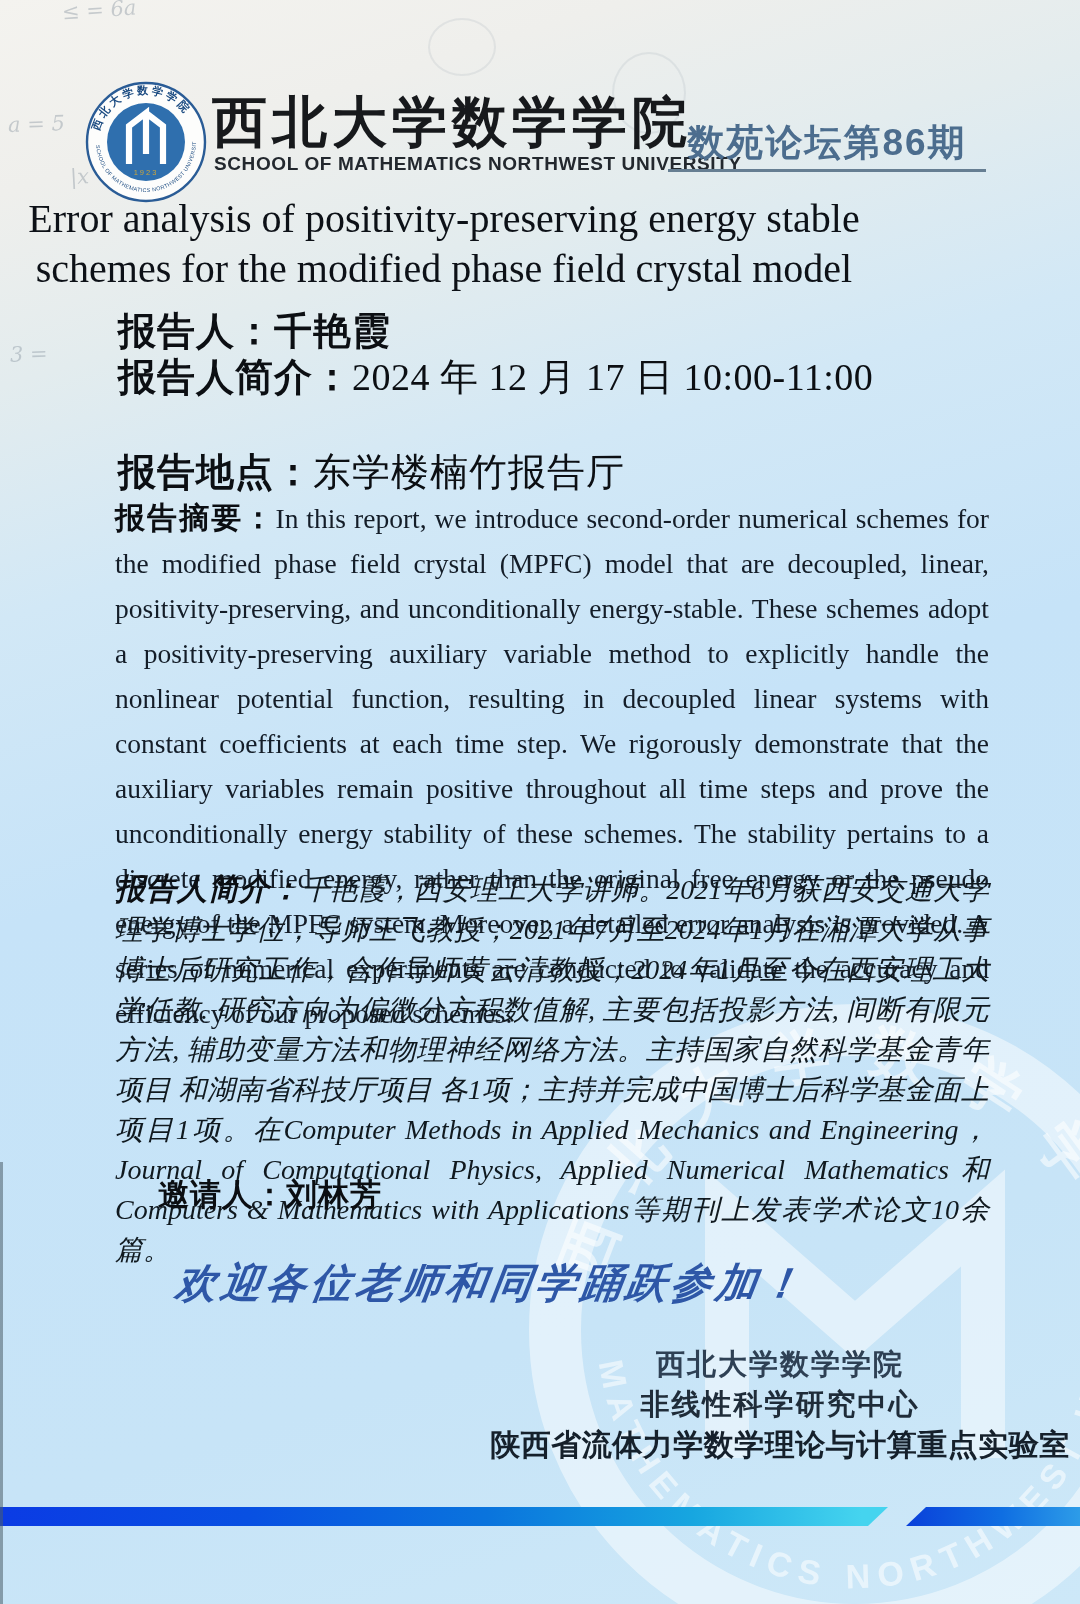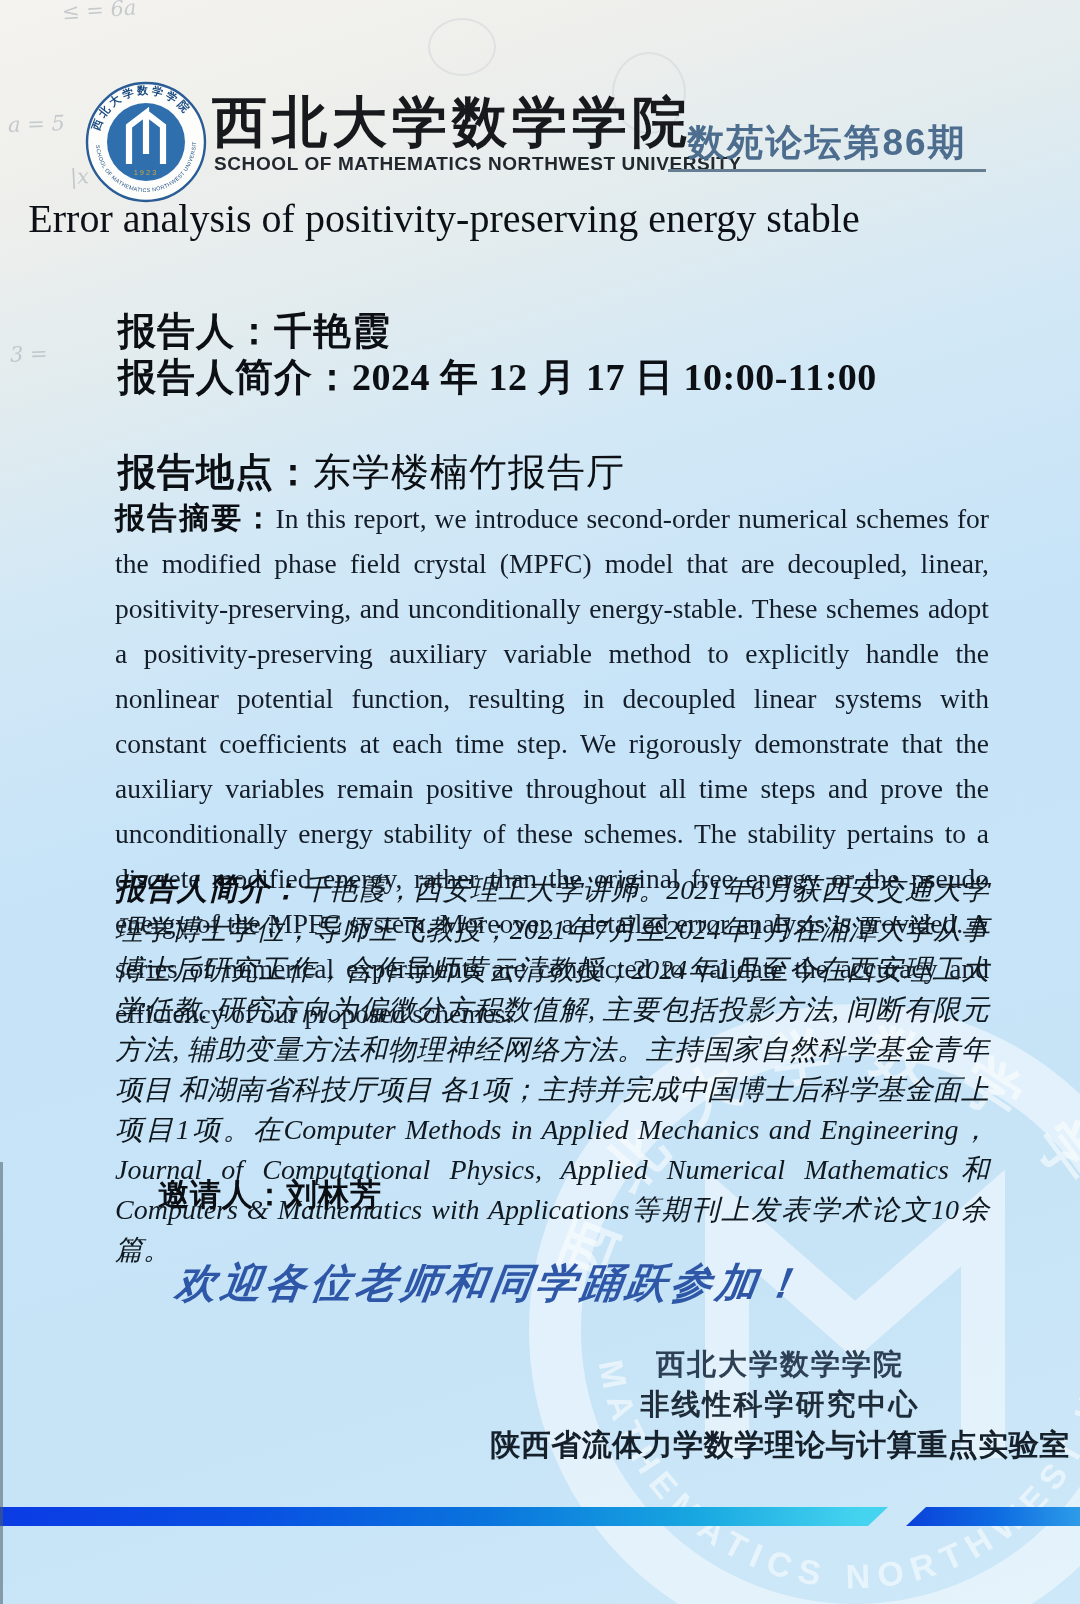--- a/index.html
+++ b/index.html
@@ -30,21 +30,21 @@
   
   .title{left:0;top:194px;width:888px;text-align:center;font-family:Liberation Serif, serif;
          font-size:40px;line-height:50px;color:#0d1117;}
 
   
   .meta{left:118px;font-size:38px;color:#0c0f13;}
   .m1{top:306px;}
   .m2{top:352px;}
   .m3{top:399px;margin-top:48px;}
   .meta b{font-weight:800;letter-spacing:1px;}
-  .meta .val-serif{font-family:"Liberation Serif",serif;font-weight:700;letter-spacing:.5px;margin-top:21px;}
+  .meta .val-serif{font-family:"Liberation Serif",serif;font-weight:400;letter-spacing:.5px;margin-top:21px;}
   .meta .val-cjk{font-weight:500;letter-spacing:1px;}
 
   
   .para{left:115px;width:874px;text-align:justify;color:#141d28;}
   .abstract{top:470px;font-family:"Liberation Serif",serif;font-size:27.5px;line-height:45px;margin-top:25px;}
   .bio{top:869px;font-family:"Liberation Serif",serif;font-size:28px;line-height:40px;color:#10191f;font-style:italic;}
   .para .lbl{font-family:"Liberation Sans",sans-serif;font-weight:800;font-size:30px;color:#0b0e12;letter-spacing:1px;}
 
   .invite{left:118px;top:1174px;font-size:31px;font-weight:800;color:#0b0e12;letter-spacing:1px;margin-left:40px;}
 
@@ -115,20 +115,21 @@
     <path d="M45,84 L45,46 L62,33 L62,74 M62,74 L62,33 M62,33 L79,46 L79,84" fill="none" stroke="#ffffff" stroke-width="6.2" stroke-linejoin="miter"></path>
     <text x="62" y="95" text-anchor="middle" font-size="7.5" letter-spacing="2" fill="#caa53c">1923</text>
   </svg>
 
   <div class="abs brand-cn">西北大学数学学院</div>
   <div class="abs brand-en">SCHOOL OF MATHEMATICS NORTHWEST UNIVERSITY</div>
   <div class="abs series">数苑论坛第86期</div>
 
   <div class="abs title">
     <div>Error analysis of positivity-preserving energy stable</div>
+    <div>schemes for the modified phase field crystal model</div>
   </div>
 
   <div class="abs meta m1">
     <b>报告人：</b><b>千艳霞</b>
   </div>
   <div class="abs meta m2">
     <b>报告人简介：</b><span class="val-serif">2024 年 12 月 17 日 10:00-11:00</span>
   </div>
   <div class="abs meta m3">
     <b>报告地点：</b><span class="val-cjk">东学楼楠竹报告厅</span>

